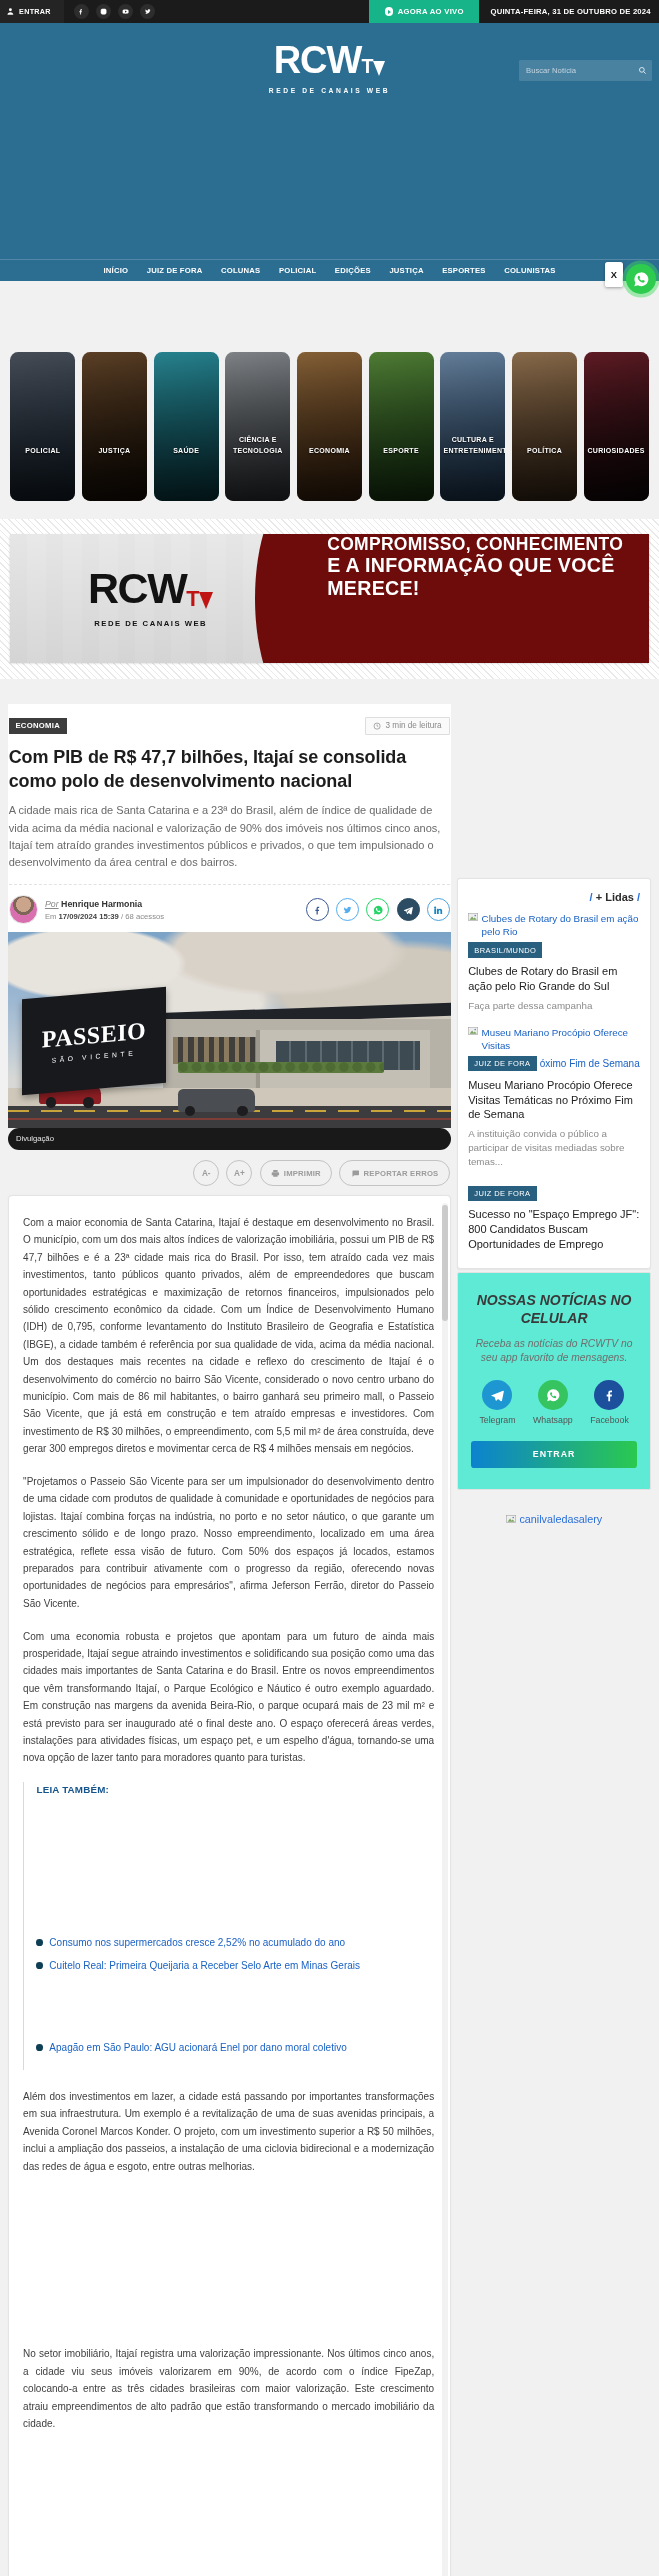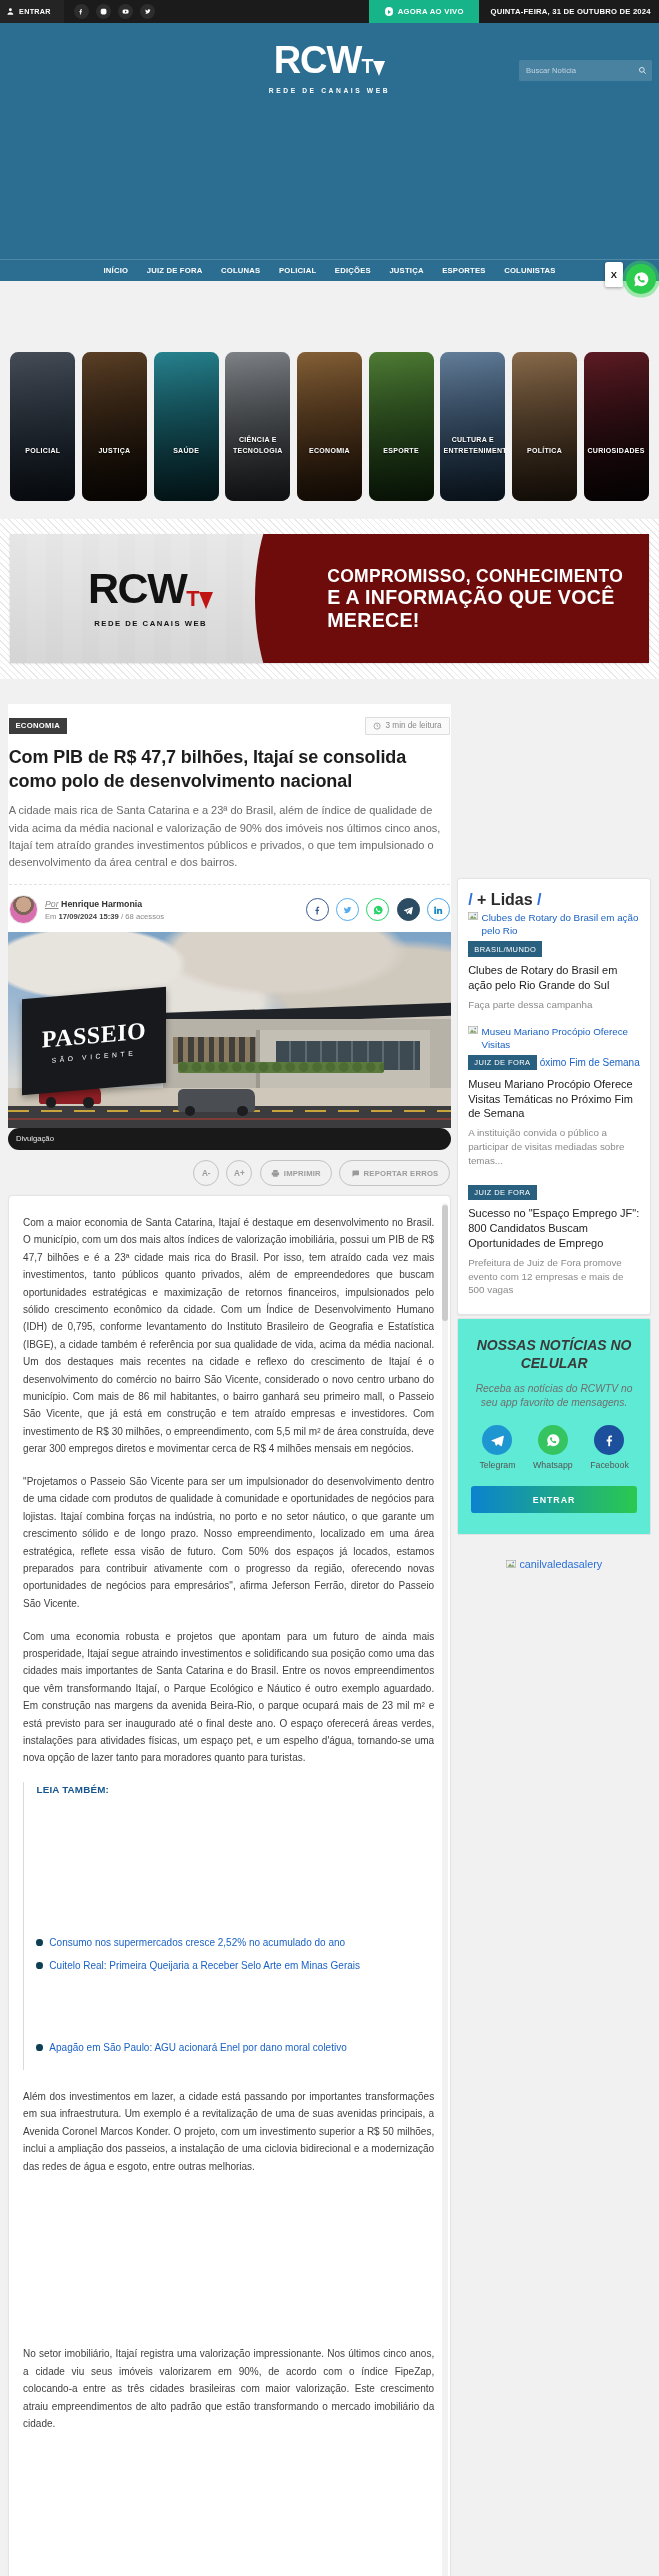--- a/index.html
+++ b/index.html
@@ -57,21 +57,21 @@
   .banner { height:129px; display:flex; overflow:hidden; box-shadow:0 0.5px 2.1px rgba(0,0,0,.2); }
   .banner-left { width:44%; background:
       linear-gradient(180deg,rgba(236,236,236,.88),rgba(216,216,216,.88)),
       repeating-linear-gradient(90deg,#b9b9b9 0 17.5px,#cfcfcf 17.5px 36px);
       display:flex; align-items:center; justify-content:center; position:relative; }
   .blogo { text-align:center; color:#121212; }
   .blogo .logo-main { color:#121212; font-size:43px; letter-spacing:-1.5px; }
   .blogo .logo-tv { color:#c01414; font-size:21.6px; margin-top:20.6px; }
   .blogo .logo-tv .tri { border-top-color:#c01414; border-left-width:7.2px; border-right-width:7.2px; border-top-width:17.5px; }
   .blogo .logo-sub { color:#121212; font-size:7.7px; letter-spacing:1.5px; }
-  .banner-right { flex:1; background:#6e0c0c; position:relative; display:flex; align-items:center; }
+  .banner-right { flex:1; background:#6e0c0c; position:relative; display:flex; align-items:flex-start; }
   .banner-right::before { content:""; position:absolute; left:-36px; top:-30%; width:77px; height:160%; background:#6e0c0c; border-radius:50%; }
   .banner-text { position:relative; color:#fff; font-weight:bold; padding-left:36px; line-height:1.15; letter-spacing:0.3px; }
   .banner-text .l1 { font-size:17.5px; }
   .banner-text .l2 { font-size:19.6px; }
 
   
   .cols { display:flex; gap:6.2px; padding:0 7.7px; margin-top:25px; align-items:flex-start; }
   .main-col { width:443px; flex:none; }
   .side-col { flex:1; padding-top:174px; }
 
@@ -143,21 +143,21 @@
   .gap-m { height:155px; }
   .gap-l { height:247px; }
   .blink { display:flex; align-items:center; gap:6.2px; margin:12.4px 0; cursor:pointer; }
   .blink .dot { width:6.7px; height:6.7px; border-radius:50%; background:#0e3f55; flex:none; }
   .blink span { color:#1a61c4; font-size:10px; }
   .sb-track { position:absolute; right:2.1px; top:6.2px; bottom:6.2px; width:5.2px; background:#f2f2f2; border-radius:3.1px; }
   .sb-thumb { position:absolute; right:2.1px; top:8.2px; width:5.2px; height:116px; background:#cbcbcb; border-radius:3.1px; cursor:pointer; }
 
   
   .side-card { background:#fff; border:0.5px solid #e4e4e4; border-radius:3.1px; box-shadow:0 0.5px 1.5px rgba(0,0,0,.06); padding:12.4px 10.3px; }
-  .lidas-title { font-size:16px; font-weight:bold; color:#2b2b2b; margin-bottom:2px; }
+  .lidas-title { font-size:11px; font-weight:bold; color:#2b2b2b; margin-bottom:9px;text-align:right; }
   .lidas-title .sl { color:#2a6fdb; }
   .s-item { margin-bottom:13.4px; cursor:pointer; }
   .s-link { display:flex; align-items:flex-start; gap:3.1px; color:#1a61c4; font-size:9.8px; line-height:1.35; }
   .s-badge { display:inline-block; background:#29607f; color:#fff; font-size:7.5px; letter-spacing:0.4px; padding:3.1px 6.2px; margin:4.1px 0 3.1px; }
   .s-badge-row { display:flex; align-items:center; gap:3.1px; }
   .s-badge-row .rest { color:#1a61c4; font-size:10px; }
   .s-title { font-size:11px; line-height:1.35; color:#222; margin-top:3.1px; }
   .s-desc { font-size:9.8px; color:#8b8b8b; line-height:1.4; margin-top:5.2px; }
   .newsletter { background:#5eead4; border:0.5px solid #e2e2e2; border-radius:2.1px; margin-top:3.1px; padding:17.5px 13.4px 20.6px; text-align:center; }
   .nl-title { font-size:14px; font-weight:bold; font-style:italic; color:#3a3a3a; line-height:1.3; }
@@ -470,21 +470,20 @@
               <span class="s-badge">JUIZ DE FORA</span>
               <span class="rest">óximo Fim de Semana</span>
             </div>
           <div class="s-title">Museu Mariano Procópio Oferece Visitas Temáticas no Próximo Fim de Semana</div>
           <div class="s-desc">A instituição convida o público a participar de visitas mediadas sobre temas...</div>
         </div>
 
         <div class="s-item" style="margin-bottom:4.1px">
           <span class="s-badge">JUIZ DE FORA</span>
           <div class="s-title">Sucesso no "Espaço Emprego JF": 800 Candidatos Buscam Oportunidades de Emprego</div>
-          <div class="s-desc">Prefeitura de Juiz de Fora promove evento com 12 empresas e mais de 500 vagas</div>
         </div>
       </div>
 
       <div class="newsletter">
         <div class="nl-title">NOSSAS NOTÍCIAS NO CELULAR</div>
         <div class="nl-text">Receba as notícias do RCWTV no seu app favorito de mensagens.</div>
         <div class="nl-icons">
           <div class="nl-ic">
             <span class="nl-circ nl-tg">
                 <svg viewBox="0 0 24 24">

